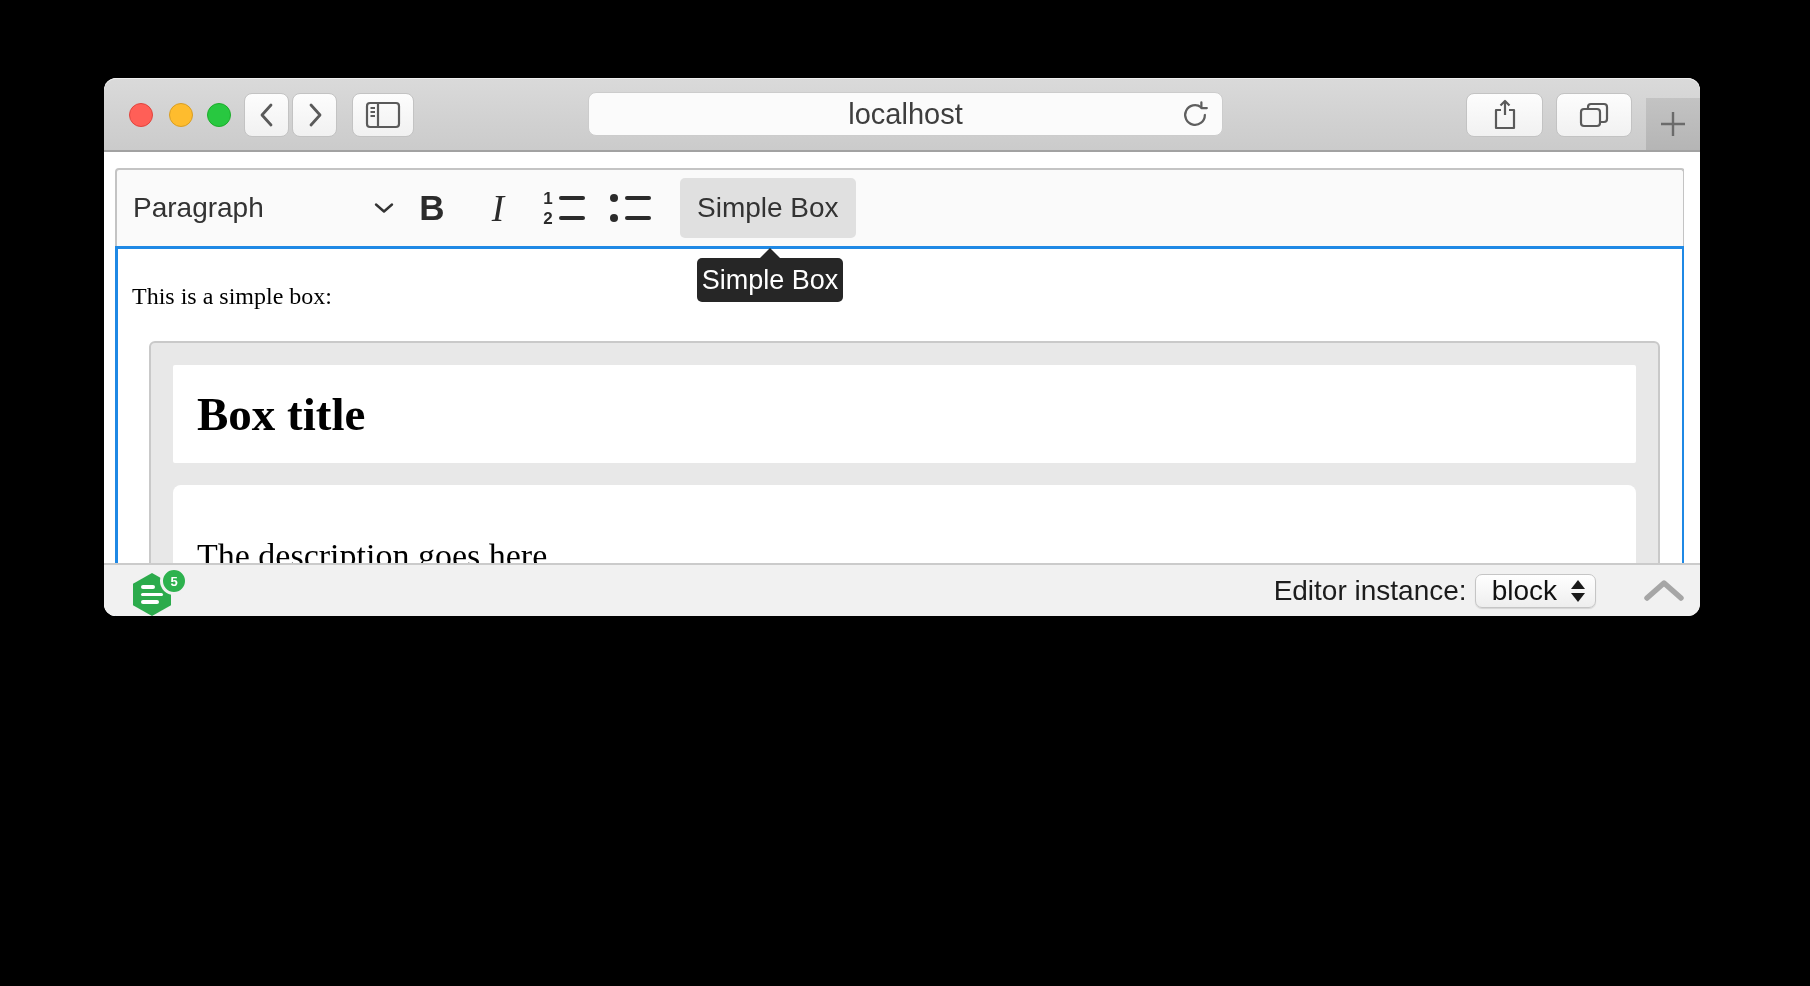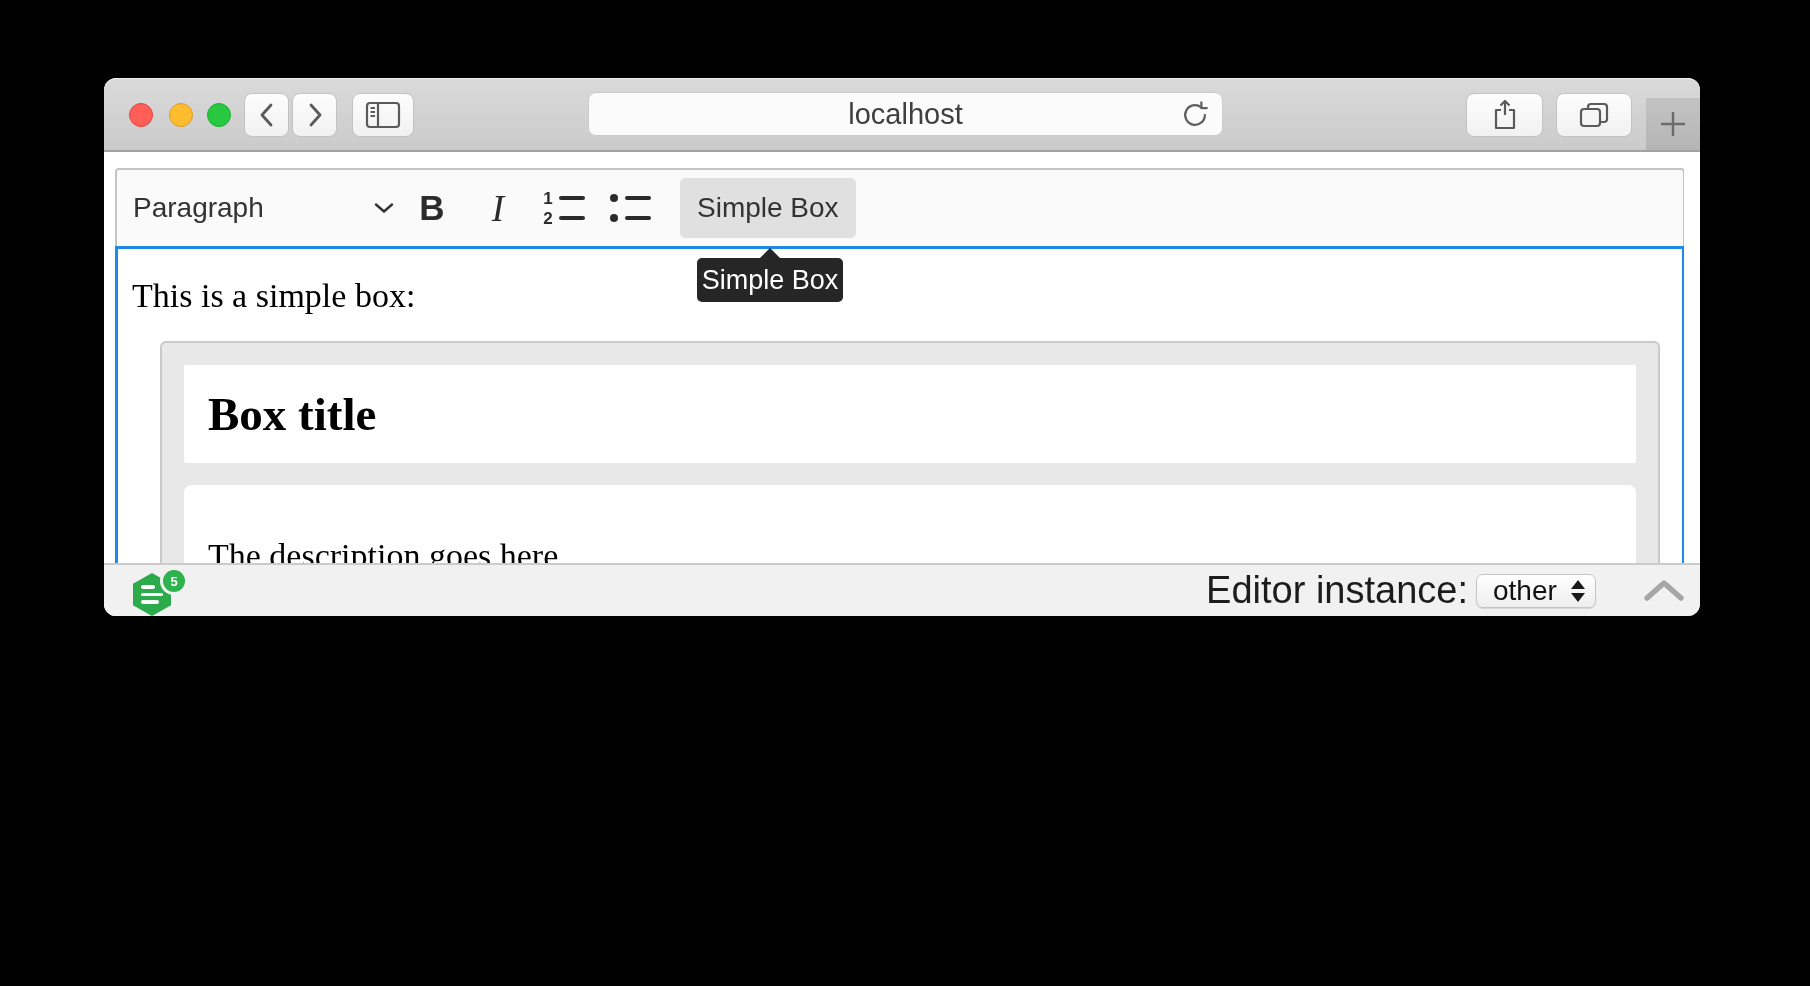--- a/index.html
+++ b/index.html
@@ -74,23 +74,23 @@
     margin-left:22px;height:60px;padding:0 17px;border-radius:5px;
     background:#e0e0e0;display:flex;align-items:center;
     font-size:28px;color:#333;
   }
   .ck-content{
     box-sizing:border-box;height:545px;background:#fff;
     border:3px solid #1f89e5;
     font-family:"Liberation Serif",serif;color:#000;
     padding:0 10px;overflow:hidden;
   }
-  .intro-p{font-size:34px;line-height:46px;margin:24px 0 0 4px;}
+  .intro-p{font-size:24px;line-height:46px;margin:24px 0 0 4px;}
   .simple-box{
-    box-sizing:border-box;margin:22px 12px 0 32px;
+    box-sizing:border-box;margin:22px 12px 0 21px;
     background:#e8e8e8;border:2px solid #c9c9c9;border-radius:6px;padding:22px;
   }
   .simple-box-title{
     background:#fff;border-radius:2px;height:98px;display:flex;align-items:center;
     padding:0 24px;margin-bottom:22px;
   }
   .simple-box-title h1{margin:0;font-size:47px;line-height:1;font-weight:700;}
   .simple-box-desc{
     background:#fff;border-radius:8px;padding:48px 24px 36px;
   }
@@ -123,21 +123,21 @@
   }
   .hex-lines{position:absolute;left:8px;top:12px;display:flex;flex-direction:column;gap:4px;}
   .hex-line{height:3.5px;border-radius:2px;background:#fff;}
   .hl1{width:14px;}.hl2{width:22px;}.hl3{width:18px;}
   .logo-badge{
     position:absolute;left:32px;top:-3px;width:22px;height:22px;border-radius:50%;
     background:#2db24e;border:3px solid #f1f1f1;box-sizing:content-box;
     display:flex;align-items:center;justify-content:center;
     color:#fff;font-size:13px;font-weight:700;
   }
-  .footer-label{font-size:38px;color:#1c1c1c;margin-right:8px;}
+  .footer-label{font-size:28px;color:#1c1c1c;margin-right:8px;}
   .instance-select{
     height:34px;min-width:120px;box-sizing:border-box;border-radius:7px;
     background:linear-gradient(#ffffff,#eeeeee);border:1px solid #c5c5c5;
     box-shadow:0 1px 1px rgba(0,0,0,.12);
     display:flex;align-items:center;justify-content:space-between;
     padding:0 10px 0 16px;margin-right:46px;
   }
   .instance-value{font-size:28px;color:#111;}
   .stepper{display:flex;flex-direction:column;gap:4px;margin-left:14px;}
   .step-up{width:0;height:0;border-left:7px solid transparent;border-right:7px solid transparent;border-bottom:9px solid #1a1a1a;}
@@ -288,21 +288,21 @@
           <div class="hex-line hl2"></div>
           <div class="hex-line hl3"></div>
         </div>
       </div>
       <div class="logo-badge">5</div>
     </div>
 
     <span class="footer-label">Editor instance:</span>
 
     <div class="instance-select">
-      <span class="instance-value">other</span>
+      <span class="instance-value">block</span>
       <div class="stepper">
         <div class="step-up"></div>
         <div class="step-down"></div>
       </div>
     </div>
 
     <div class="collapse-btn">
       <svg width="42" height="24" viewBox="0 0 42 24" fill="none">
         <polyline points="4,19 21,4 38,19" stroke="#a6a6a6" stroke-width="5.5" stroke-linecap="round" stroke-linejoin="round"></polyline>
       </svg>

